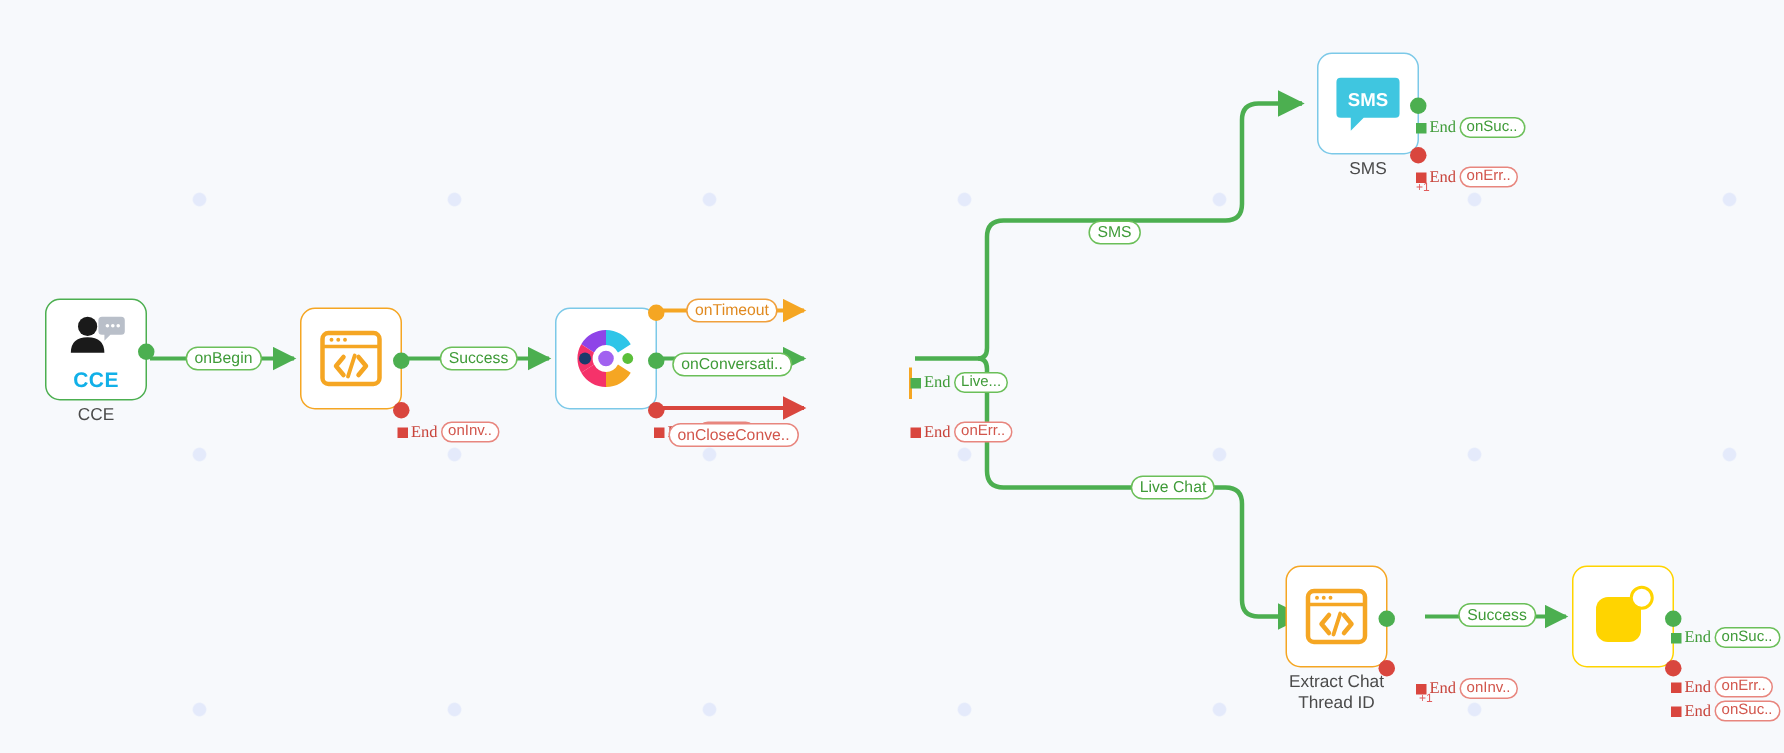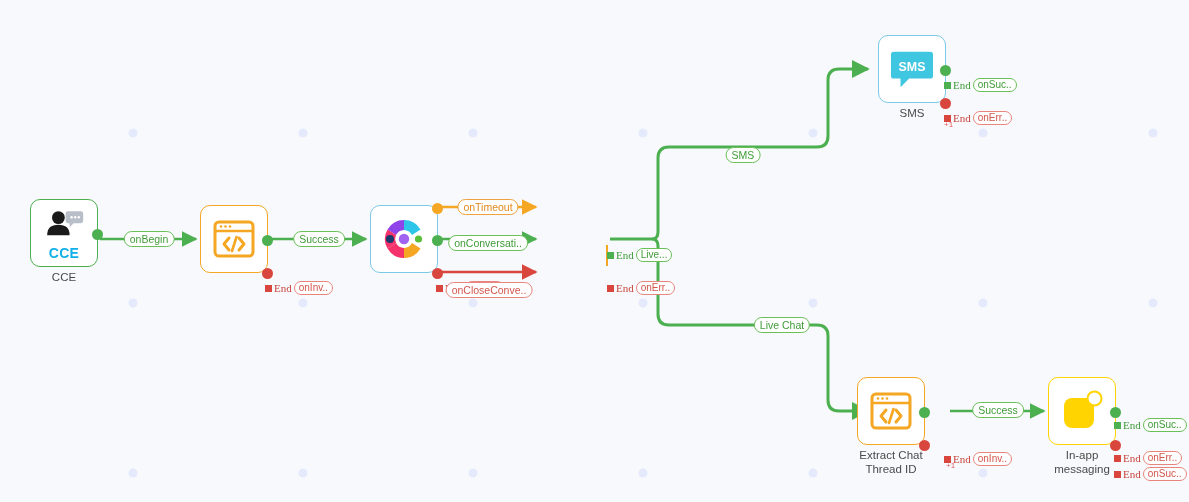--- a/index.html
+++ b/index.html
@@ -242,22 +242,20 @@
 
   <div class="node" style="left:1048px;top:377px;">
     <div class="box yellow">
       <svg class="ico" viewBox="0 0 48 48">
         <rect x="6" y="11" width="30" height="30" rx="8" fill="#ffd400"></rect>
         <circle cx="36.5" cy="11.5" r="7" fill="#ffffff" stroke="#ffd400" stroke-width="2"></circle>
       </svg>
       <div class="port g" style="right:-6px;top:29px;"></div>
       <div class="port r" style="right:-6px;top:62px;"></div>
     </div>
-    <div class="caption">In-app
-messaging</div>
   </div>
   <div class="endmark" style="left:1114px;top:418px;">
     <span class="sq g"></span>
     <span class="txt g">End</span>
     <span class="chip g">onSuc..</span>
   </div>
   <div class="endmark" style="left:1114px;top:451px;">
     <span class="sq r"></span>
     <span class="txt r">End</span>
     <span class="chip r">onErr..</span>

